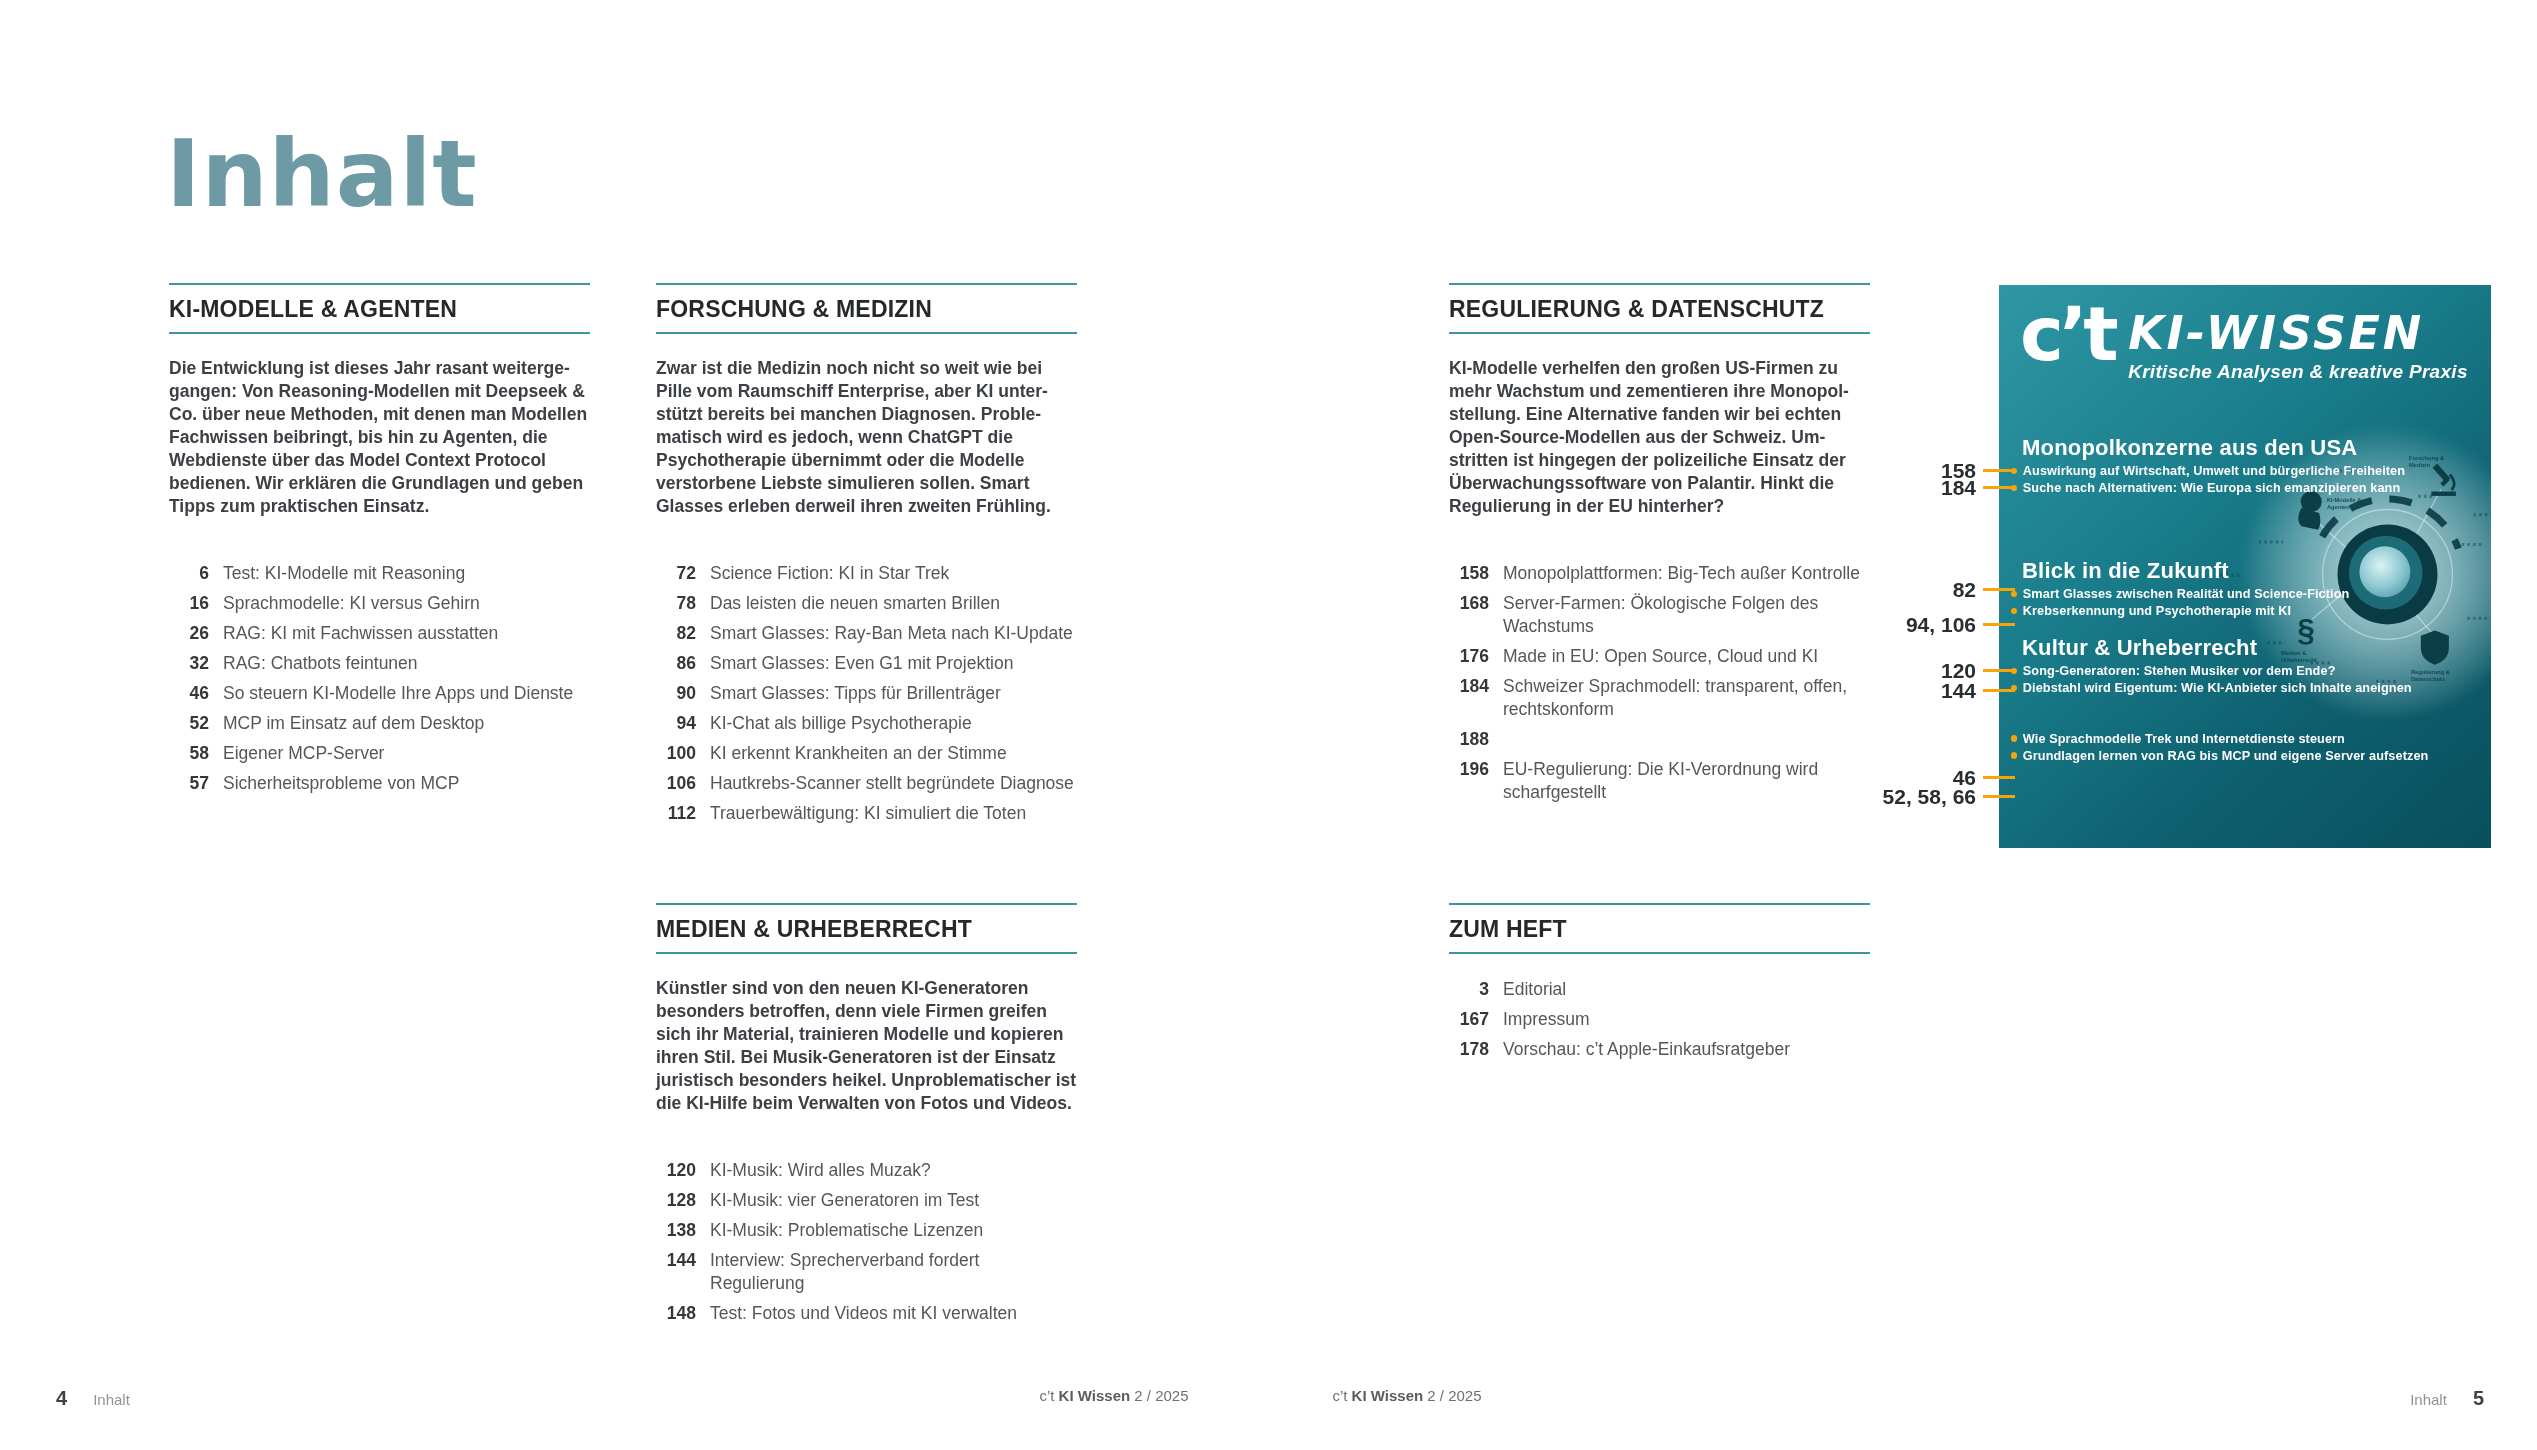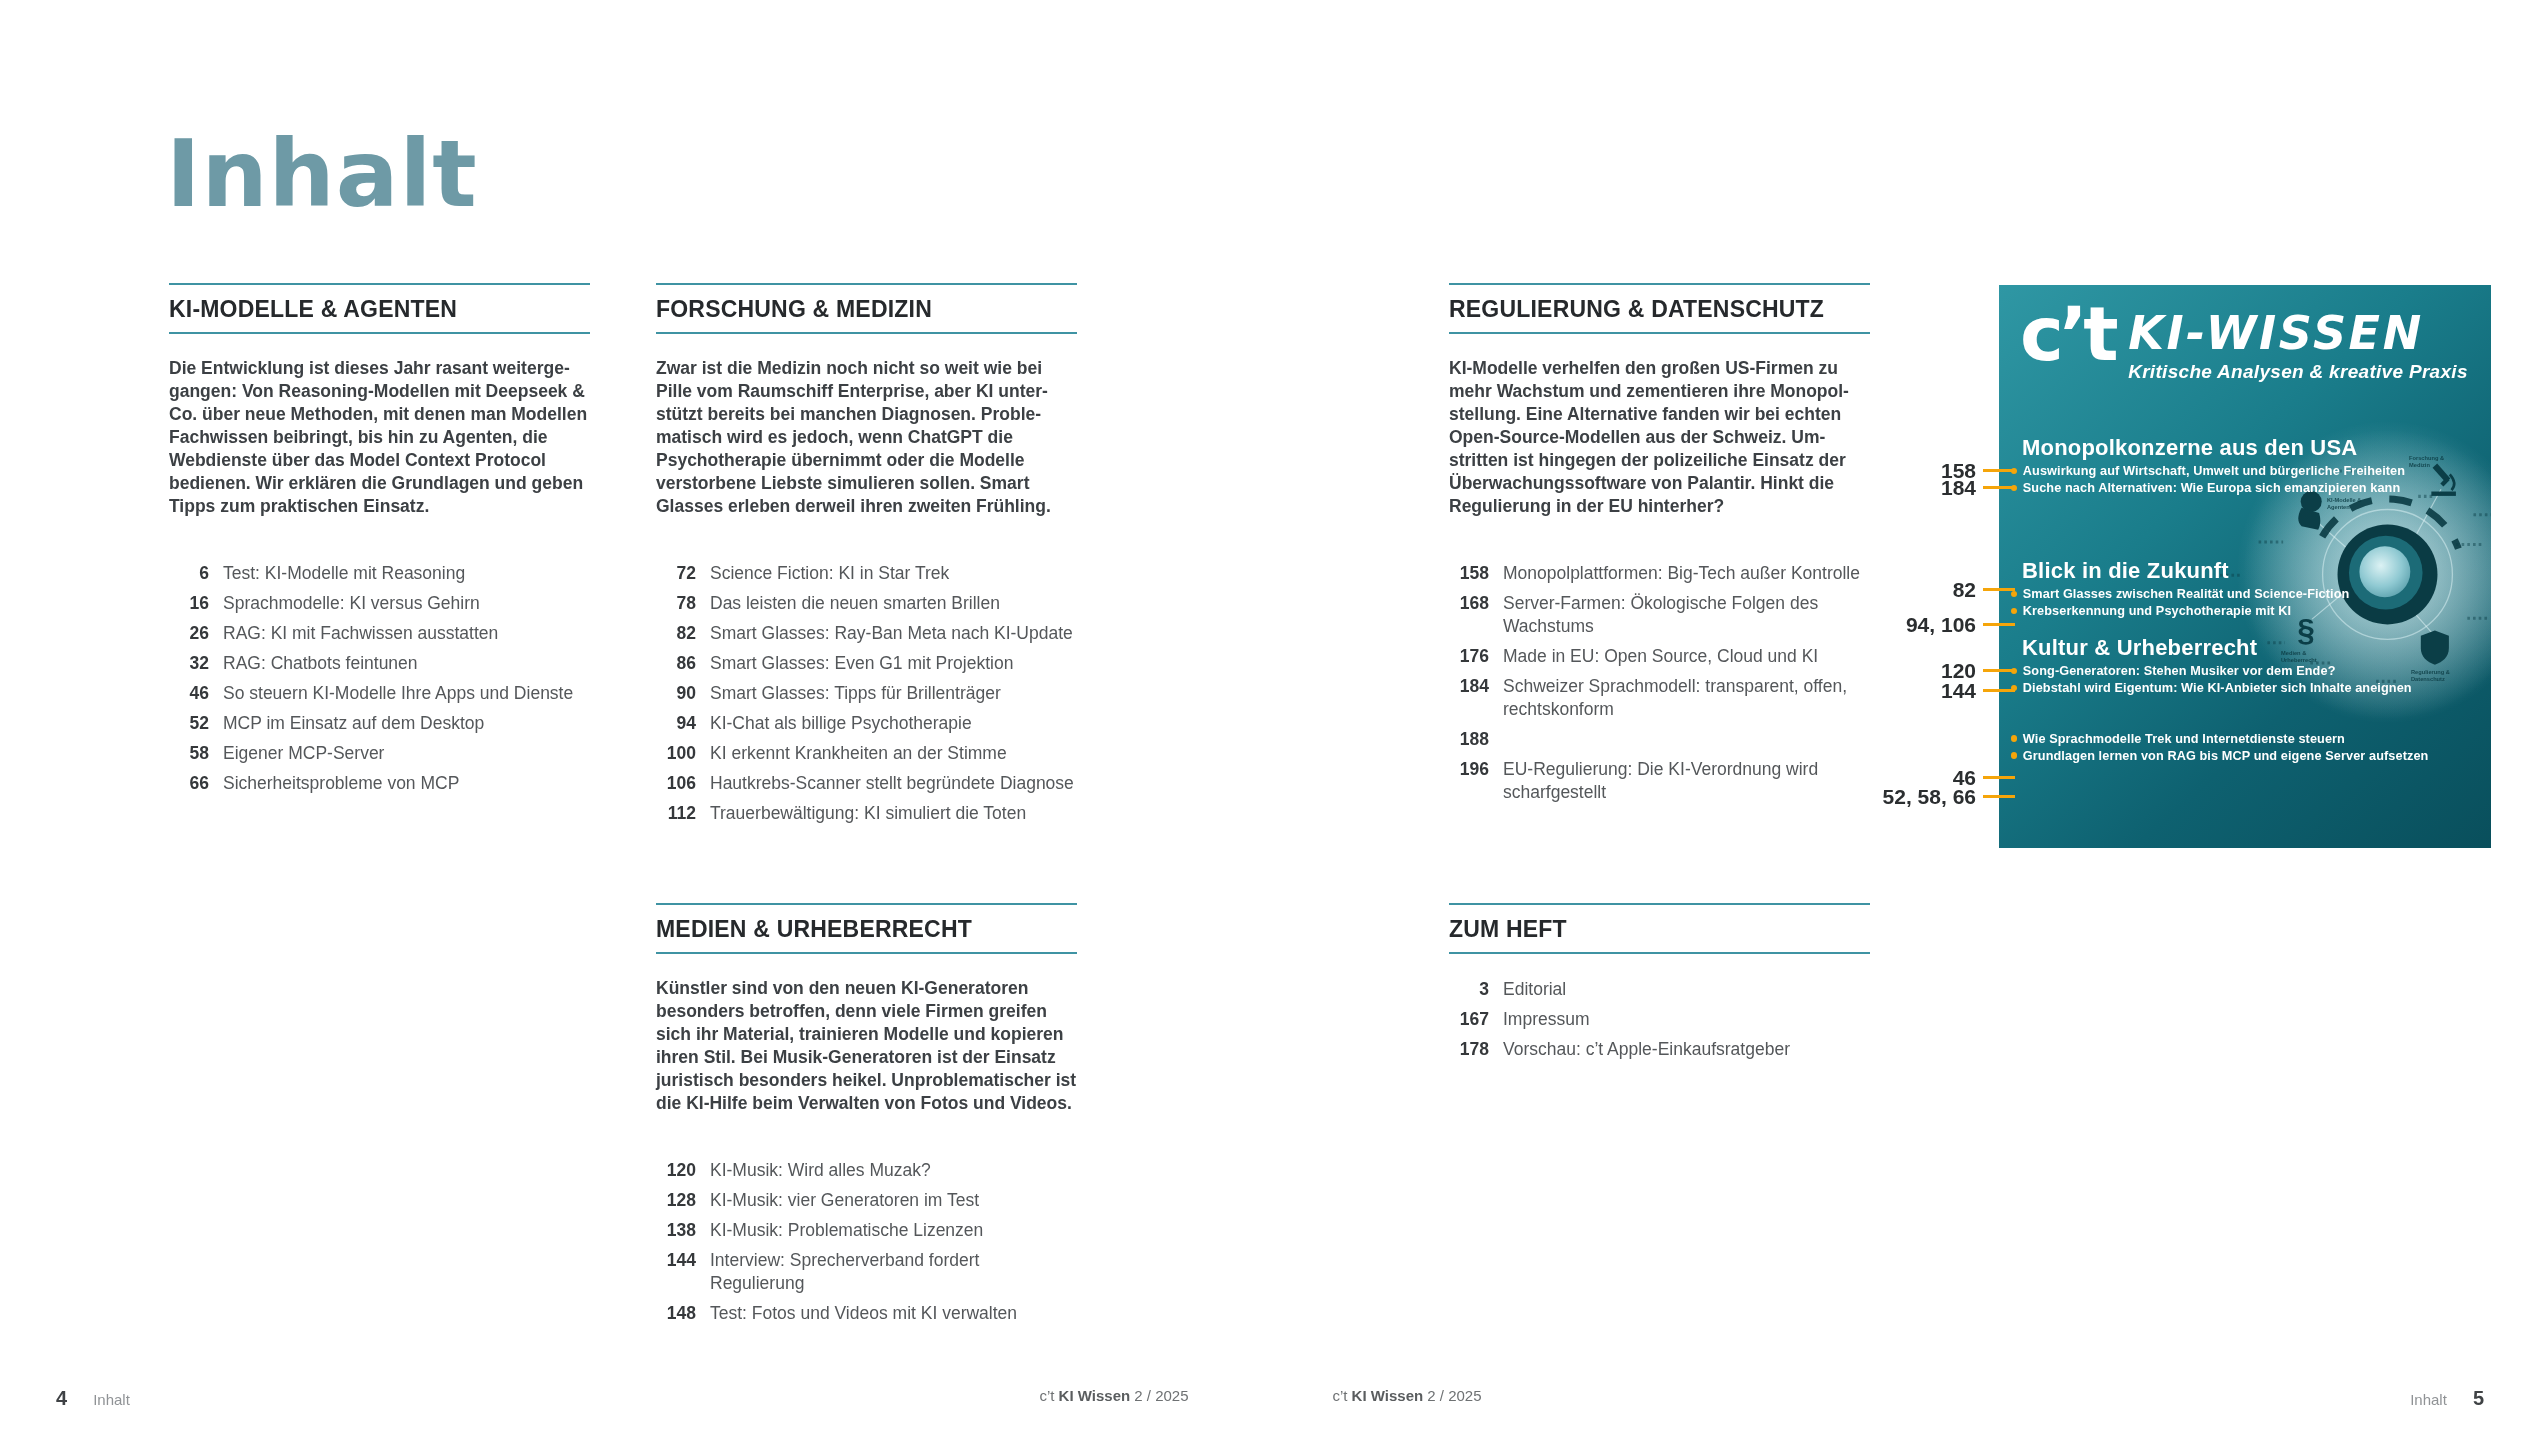--- a/index.html
+++ b/index.html
@@ -138,21 +138,21 @@
           </li>
           <li class="toc-item">
             <span class="num">52</span>
             <span class="tt">MCP im Einsatz auf dem Desktop</span>
           </li>
           <li class="toc-item">
             <span class="num">58</span>
             <span class="tt">Eigener MCP-Server</span>
           </li>
           <li class="toc-item">
-            <span class="num">66</span>
+            <span class="num">57</span>
             <span class="tt">Sicherheitsprobleme von MCP</span>
           </li>
         </ul>
       </section>
       <section class="toc-section" id="sec-forschung">
         <div class="sec-head">
           <h2>FORSCHUNG &amp; MEDIZIN</h2>
         </div>
         <p class="intro">Zwar ist die Medizin noch nicht so weit wie bei Pille vom Raumschiff Enterprise, aber KI unter­stützt bereits bei manchen Diagnosen. Proble­matisch wird es jedoch, wenn ChatGPT die Psychotherapie übernimmt oder die Modelle verstorbene Liebste simulieren sollen. Smart Glasses erleben derweil ihren zweiten Frühling.</p>
         <ul class="toc-list">

